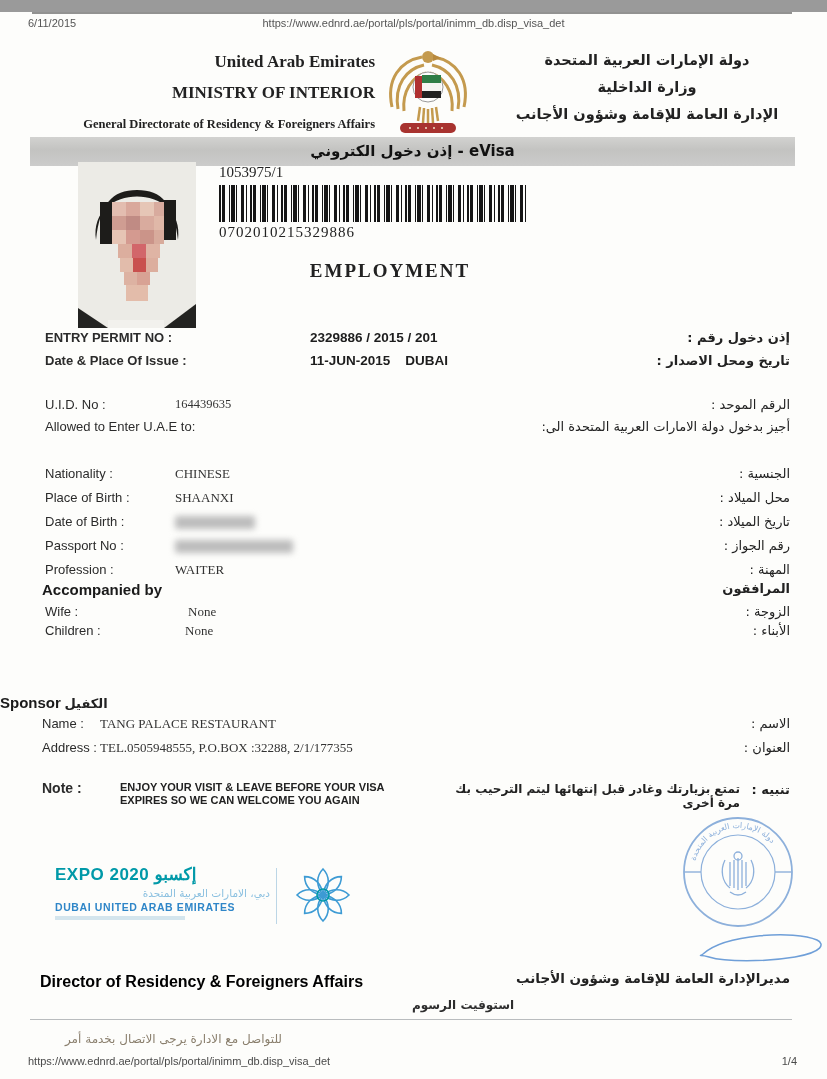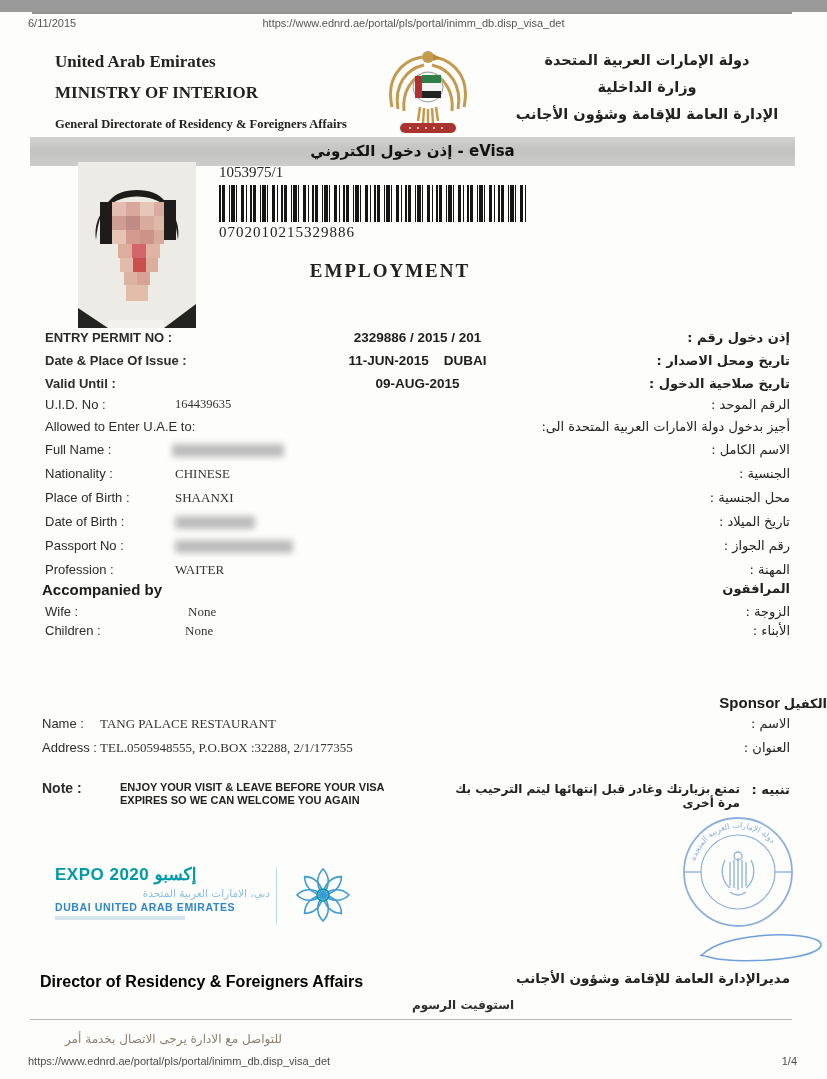--- a/index.html
+++ b/index.html
@@ -7,21 +7,21 @@
         font-family:"Liberation Sans",sans-serif;color:#222;}
   .abs{position:absolute;}
   .ar{direction:rtl;font-family:"DejaVu Sans",sans-serif;}
   .serif{font-family:"Liberation Serif",serif;}
   .b{font-weight:bold;}
   .scan-line{position:absolute;left:32px;right:35px;top:0;height:2px;background:#3a3a3a;opacity:.55;}
   
   .ph-date{left:28px;top:5px;font-size:11px;color:#555;}
   .ph-url{left:0;right:0;top:5px;text-align:center;font-size:11px;color:#555;}
   
-  .lh-en{left:55px;top:40px;width:320px;text-align:left;}
+  .lh-en{left:55px;top:40px;width:320px;text-align:right;}
   .lh-en .l1{font-family:"Liberation Serif",serif;font-weight:bold;font-size:17px;}
   .lh-en .l2{font-family:"Liberation Serif",serif;font-weight:bold;font-size:17px;margin-top:11px;}
   .lh-en .l3{font-family:"Liberation Serif",serif;font-weight:bold;font-size:12.5px;margin-top:14px;}
   .lh-ar{right:40px;top:40px;width:280px;text-align:center;}
   .lh-ar div{font-size:14.5px;font-weight:bold;}
   .lh-ar .g{margin-top:11px;}
   
   .banner{left:30px;right:32px;top:125px;height:29px;
           background:linear-gradient(180deg,#d2d2d0,#c3c3c1 45%,#cccccb);
           text-align:center;line-height:29px;font-size:15px;font-weight:bold;color:#111;
@@ -38,21 +38,21 @@
         #151515 27px 28px,transparent 28px 31px);
   }
   .bcval{left:219px;top:212px;font-size:15px;letter-spacing:1px;}
   .vtype-ar{left:290px;top:228px;width:200px;text-align:center;font-size:15px;font-weight:bold;}
   .vtype-en{left:290px;top:248px;width:200px;text-align:center;font-size:19px;font-weight:bold;
             font-family:"Liberation Serif",serif;letter-spacing:2px;}
   
   .r{position:absolute;left:0;right:0;height:20px;font-size:13px;}
   .le{position:absolute;left:45px;color:#2b2b2b;}
   .lv{position:absolute;left:175px;font-family:"Liberation Serif",serif;font-size:13px;color:#333;}
-  .lc{position:absolute;left:310px;width:215px;text-align:center;font-weight:bold;font-size:13.5px;color:#1d1d1d;}
+  .lc{position:absolute;left:310px;width:215px;text-align:left;font-weight:bold;font-size:13.5px;color:#1d1d1d;}
   .la{position:absolute;right:37px;direction:rtl;font-family:"DejaVu Sans",sans-serif;font-size:13px;color:#222;}
   .redact{position:absolute;height:13px;top:2px;background:#bcbcbc;filter:blur(3px);border-radius:2px;}
   .hdg{font-size:15px;font-weight:bold;color:#1a1a1a;}
   
   .note-en{font-size:11px;font-weight:bold;line-height:13px;color:#222;}
   
   .expo{left:55px;top:852px;width:215px;}
   .expo .e1{font-size:17px;font-weight:bold;letter-spacing:.5px;}
   .expo .e2{font-size:10.5px;margin-top:2px;}
   .expo .e3{font-size:10.5px;font-weight:bold;letter-spacing:.6px;margin-top:2px;}
@@ -161,48 +161,38 @@
   <div class="r" style="top:318px">
     <span class="le b">ENTRY PERMIT NO :</span>
     <span class="lc">2329886 / 2015 / 201</span>
     <span class="la b">إذن دخول رقم :</span>
   </div>
   <div class="r" style="top:341px">
     <span class="le b">Date &amp; Place Of Issue :</span>
     <span class="lc" style="white-space:pre">11-JUN-2015    DUBAI</span>
     <span class="la b">تاريخ ومحل الاصدار :</span>
   </div>
-  <div class="r" style="top:364px">
-    <span class="le b">Valid Until :</span>
-    <span class="lc">09-AUG-2015</span>
-    <span class="la b">تاريخ صلاحية الدخول :</span>
-  </div>
   <div class="r" style="top:385px">
     <span class="le">U.I.D. No :</span>
     <span class="lv" style="font-size:12.5px">164439635</span>
     <span class="la">الرقم الموحد :</span>
   </div>
   <div class="r" style="top:407px">
     <span class="le">Allowed to Enter U.A.E to:</span>
     <span class="la">أجيز بدخول دولة الامارات العربية المتحدة الى:</span>
   </div>
-  <div class="r" style="top:430px">
-    <span class="le">Full Name :</span>
-    <span class="redact" style="left:172px;width:112px"></span>
-    <span class="la">الاسم الكامل :</span>
-  </div>
   <div class="r" style="top:454px">
     <span class="le">Nationality :</span>
     <span class="lv">CHINESE</span>
     <span class="la">الجنسية :</span>
   </div>
   <div class="r" style="top:478px">
     <span class="le">Place of Birth :</span>
     <span class="lv">SHAANXI</span>
-    <span class="la">محل الجنسية :</span>
+    <span class="la">محل الميلاد :</span>
   </div>
   <div class="r" style="top:502px">
     <span class="le">Date of Birth :</span>
     <span class="redact" style="left:175px;width:80px"></span>
     <span class="la">تاريخ الميلاد :</span>
   </div>
   <div class="r" style="top:526px">
     <span class="le">Passport No :</span>
     <span class="redact" style="left:175px;width:118px"></span>
     <span class="la">رقم الجواز :</span>
@@ -221,21 +211,21 @@
     <span class="le">Wife :</span>
     <span class="lv" style="left:188px">None</span>
     <span class="la">الزوجة :</span>
   </div>
   <div class="r" style="top:611px">
     <span class="le">Children :</span>
     <span class="lv" style="left:185px">None</span>
     <span class="la">الأبناء :</span>
   </div>
 
-  <div class="r" style="top:682px;text-align:right">
+  <div class="r" style="top:682px;text-align:left">
     <span class="hdg">Sponsor</span>
     <span class="ar b" style="font-size:13px">الكفيل</span>
   </div>
   <div class="r" style="top:704px">
     <span class="le" style="left:42px">Name :</span>
     <span class="lv" style="left:100px">TANG PALACE RESTAURANT</span>
     <span class="la">الاسم :</span>
   </div>
   <div class="r" style="top:728px">
     <span class="le" style="left:42px">Address :</span>

